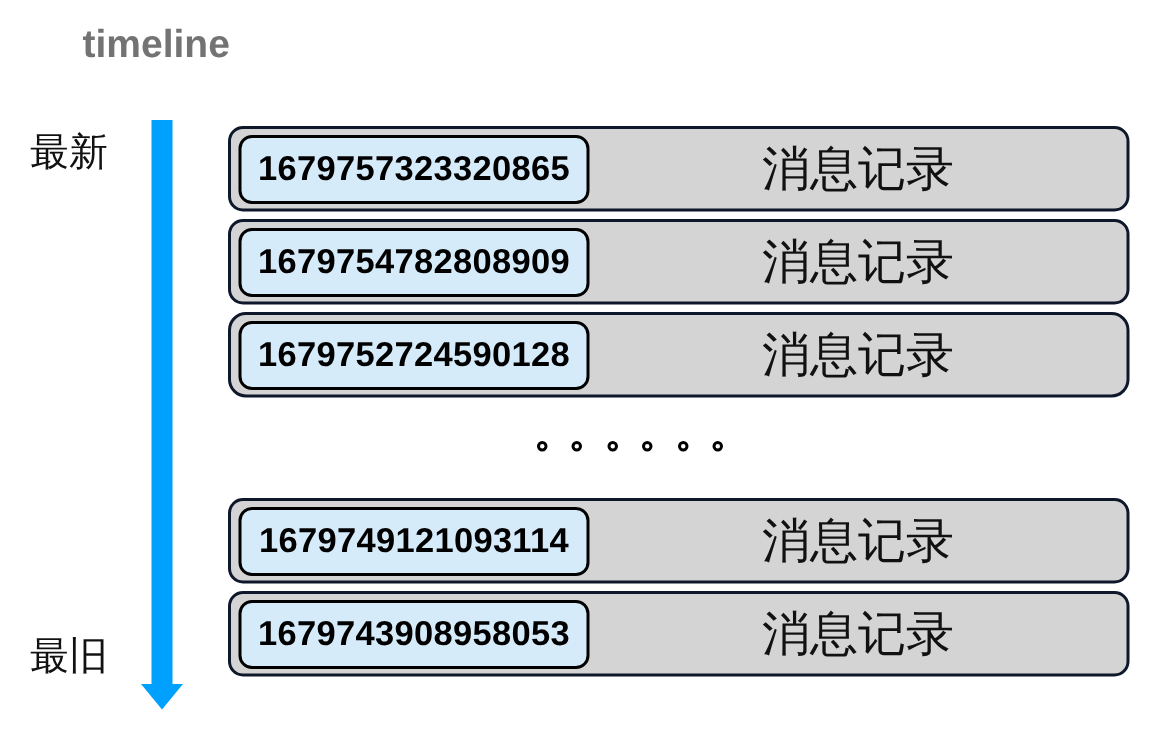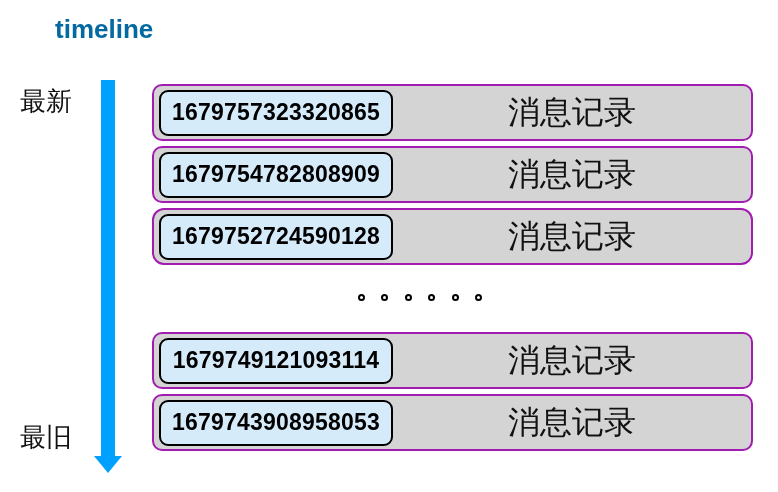--- a/index.html
+++ b/index.html
@@ -14,21 +14,21 @@
     height: 492px;
     background: #ffffff;
     overflow: hidden;
   }
   .title {
     position: absolute;
     left: 55px;
     top: 14px;
     font-size: 26px;
     font-weight: bold;
-    color: #0369a1;
+    color: #737373;
     letter-spacing: 0px;
   }
   .side-label {
     position: absolute;
     left: 20px;
     width: 72px;
     font-size: 26px;
     color: #111111;
     white-space: nowrap;
   }
@@ -54,21 +54,21 @@
     border-top: 17px solid #00A0FF;
   }
 
   .row {
     position: absolute;
     left: 152px;
     width: 601px;
     height: 57px;
     box-sizing: border-box;
     background: #D4D4D4;
-    border: 2px solid #a21caf;
+    border: 2px solid #0f172a;
     border-radius: 10px;
     display: flex;
     align-items: center;
   }
   .row-1 { top: 84px; }
   .row-2 { top: 146px; }
   .row-3 { top: 208px; border-radius: 12px; }
   .row-4 { top: 332px; }
   .row-5 { top: 394px; }
 

